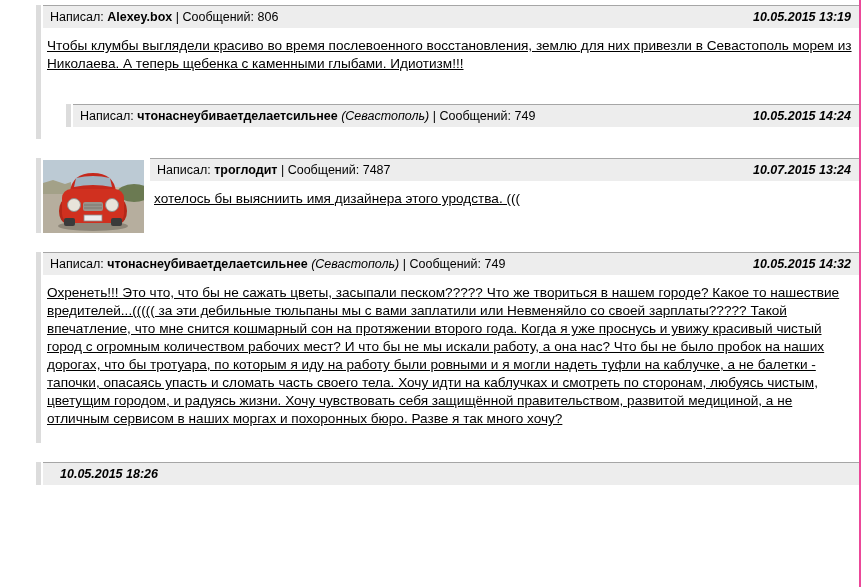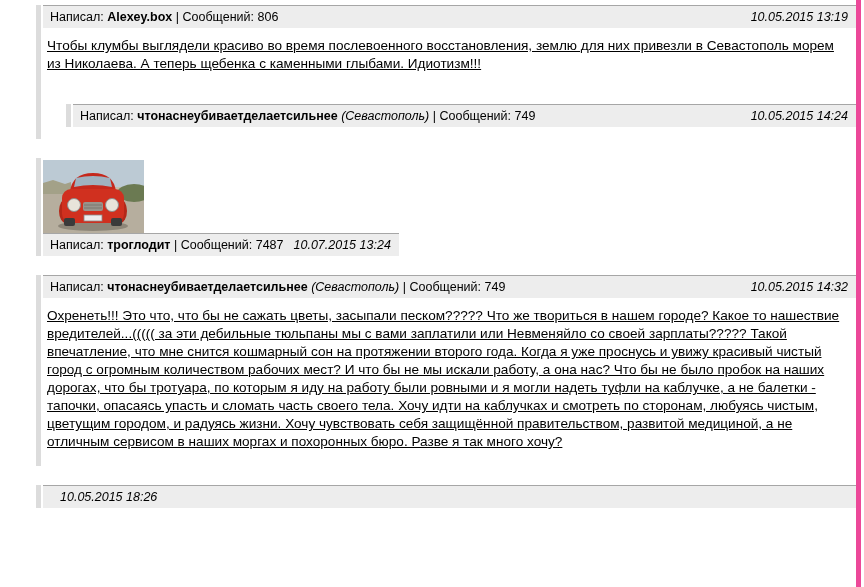--- a/index.html
+++ b/index.html
@@ -6,21 +6,21 @@
   html, body { background:#ffffff; }
   body {
     width:864px; height:587px; overflow:hidden;
     font-family:"Liberation Sans", sans-serif;
     color:#000;
   }
   .forum {
     margin-left:36px;
     width:825px;
     min-height:587px;
-    border-right:5px solid #ec4899;
+    border-right:2px solid #ec4899;
     padding-top:5px;
   }
   .post {
     border-left:5px solid #dcdcdc;
     padding-left:2px;
     margin-bottom:19px;
   }
   .post.has-reply { padding-bottom:12px; }
   .post-header {
     background:#ededed;
@@ -28,34 +28,34 @@
     height:23px;
     padding:0 8px 0 7px;
     display:flex;
     justify-content:space-between;
     align-items:center;
     font-size:12.5px;
     white-space:nowrap;
   }
   .header-left b { font-weight:bold; }
   .loc { }
-  .date { font-style:italic; padding-left:10px; }
+  .date { font-style:italic; padding-left:10px;font-weight:bold; }
   .post-body {
     padding:9px 6px 15px 4px;
     font-size:13.6px;
     line-height:18px;
     text-decoration:underline;
   }
   .reply {
     margin-left:23px;
     margin-top:16px;
     margin-bottom:0;
   }
   .reply .post-body { padding-bottom:6px; }
-  .post-row { display:flex; align-items:flex-start;flex-direction:column; }
+  .post-row { display:flex; align-items:flex-start; }
   .avatar {
     width:101px; height:73px;
     margin:2px 6px 0 0;
     flex:0 0 auto;
     overflow:hidden;
   }
   .post-col { flex:1; min-width:0; }
 </style>
 </head>
 <body>
@@ -122,20 +122,21 @@
           <div class="header-left">
             <span>Написал:</span>
             <b>троглодит</b>
             <i class="loc"></i>
             <span>|</span>
             <span>Сообщений:</span>
             <span>7487</span>
           </div>
           <span class="date">10.07.2015 13:24</span>
         </div>
+        <div class="post-body">хотелось бы выясниить имя дизайнера этого уродства. (((</div>
       </div>
     </div>
   </div>
 
   <div class="post">
     <div class="post-header">
       <div class="header-left">
         <span>Написал:</span>
         <b>чтонаснеубиваетделаетсильнее</b>
         <i class="loc">(Севастополь)</i>

